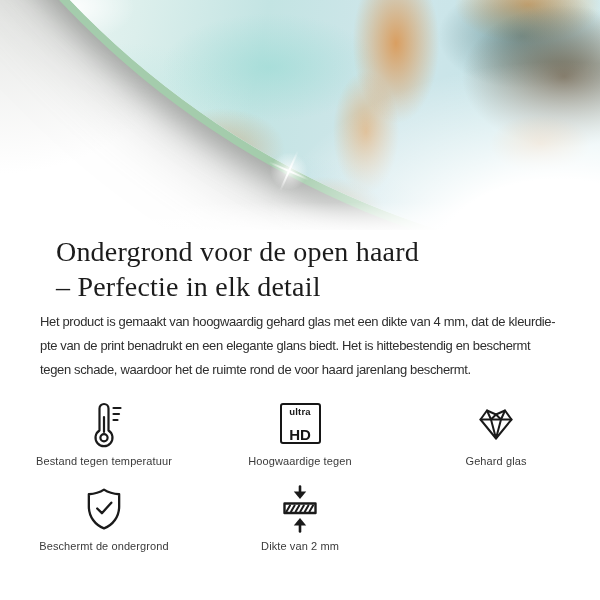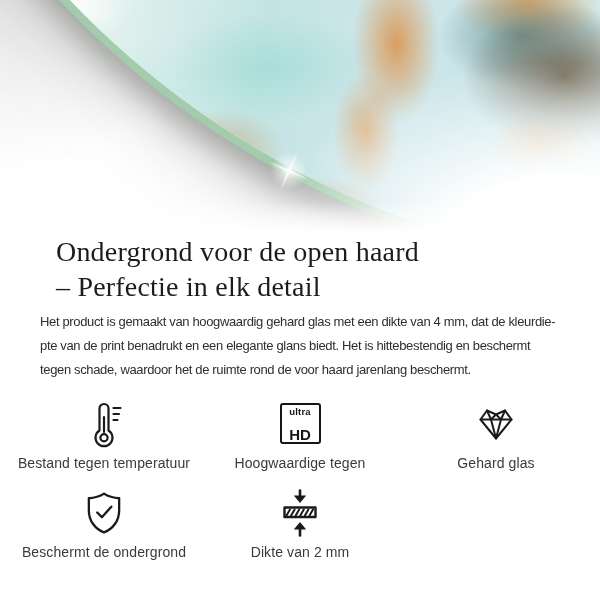--- a/index.html
+++ b/index.html
@@ -48,21 +48,21 @@
            font-size:28px; line-height:35px; font-weight:400; color:#1c1c1c; letter-spacing:0.2px; }
   .description { position:absolute; left:40px; top:310px; width:540px;
            font-size:13px; line-height:24px; color:#2e2e2e; letter-spacing:-0.35px; }
   .description .dline { white-space:nowrap; }
 
   
   .features { position:absolute; left:0; top:397px; width:600px;
               display:grid; grid-template-columns:196px 196px 196px; justify-content:center; row-gap:15px; }
   .feature { display:flex; flex-direction:column; align-items:center; }
   .icon-slot { height:53px; display:flex; align-items:center; justify-content:center; }
-  .feature-label { margin-top:5px; font-size:14px; color:#3a3a3a; letter-spacing:0.1px; }
+  .feature-label { margin-top:5px; font-size:11px; color:#3a3a3a; letter-spacing:0.1px; }
   .feature svg { display:block; }
   .stroke { fill:none; stroke:#1a1a1a; stroke-width:2.2; stroke-linecap:round; stroke-linejoin:round; }
   .filldark { fill:#1a1a1a; stroke:none; }
 
   
   .uhd-box { width:41px; height:41px; border:2.6px solid #161616; border-radius:3px;
              display:flex; flex-direction:column; align-items:center; justify-content:space-between; padding-top:2px; }
   .uhd-top { font-size:9.5px; font-weight:600; line-height:10px; color:#161616; letter-spacing:0.2px; }
   .uhd-bottom { font-size:15px; font-weight:700; line-height:15px; color:#161616; }
 

